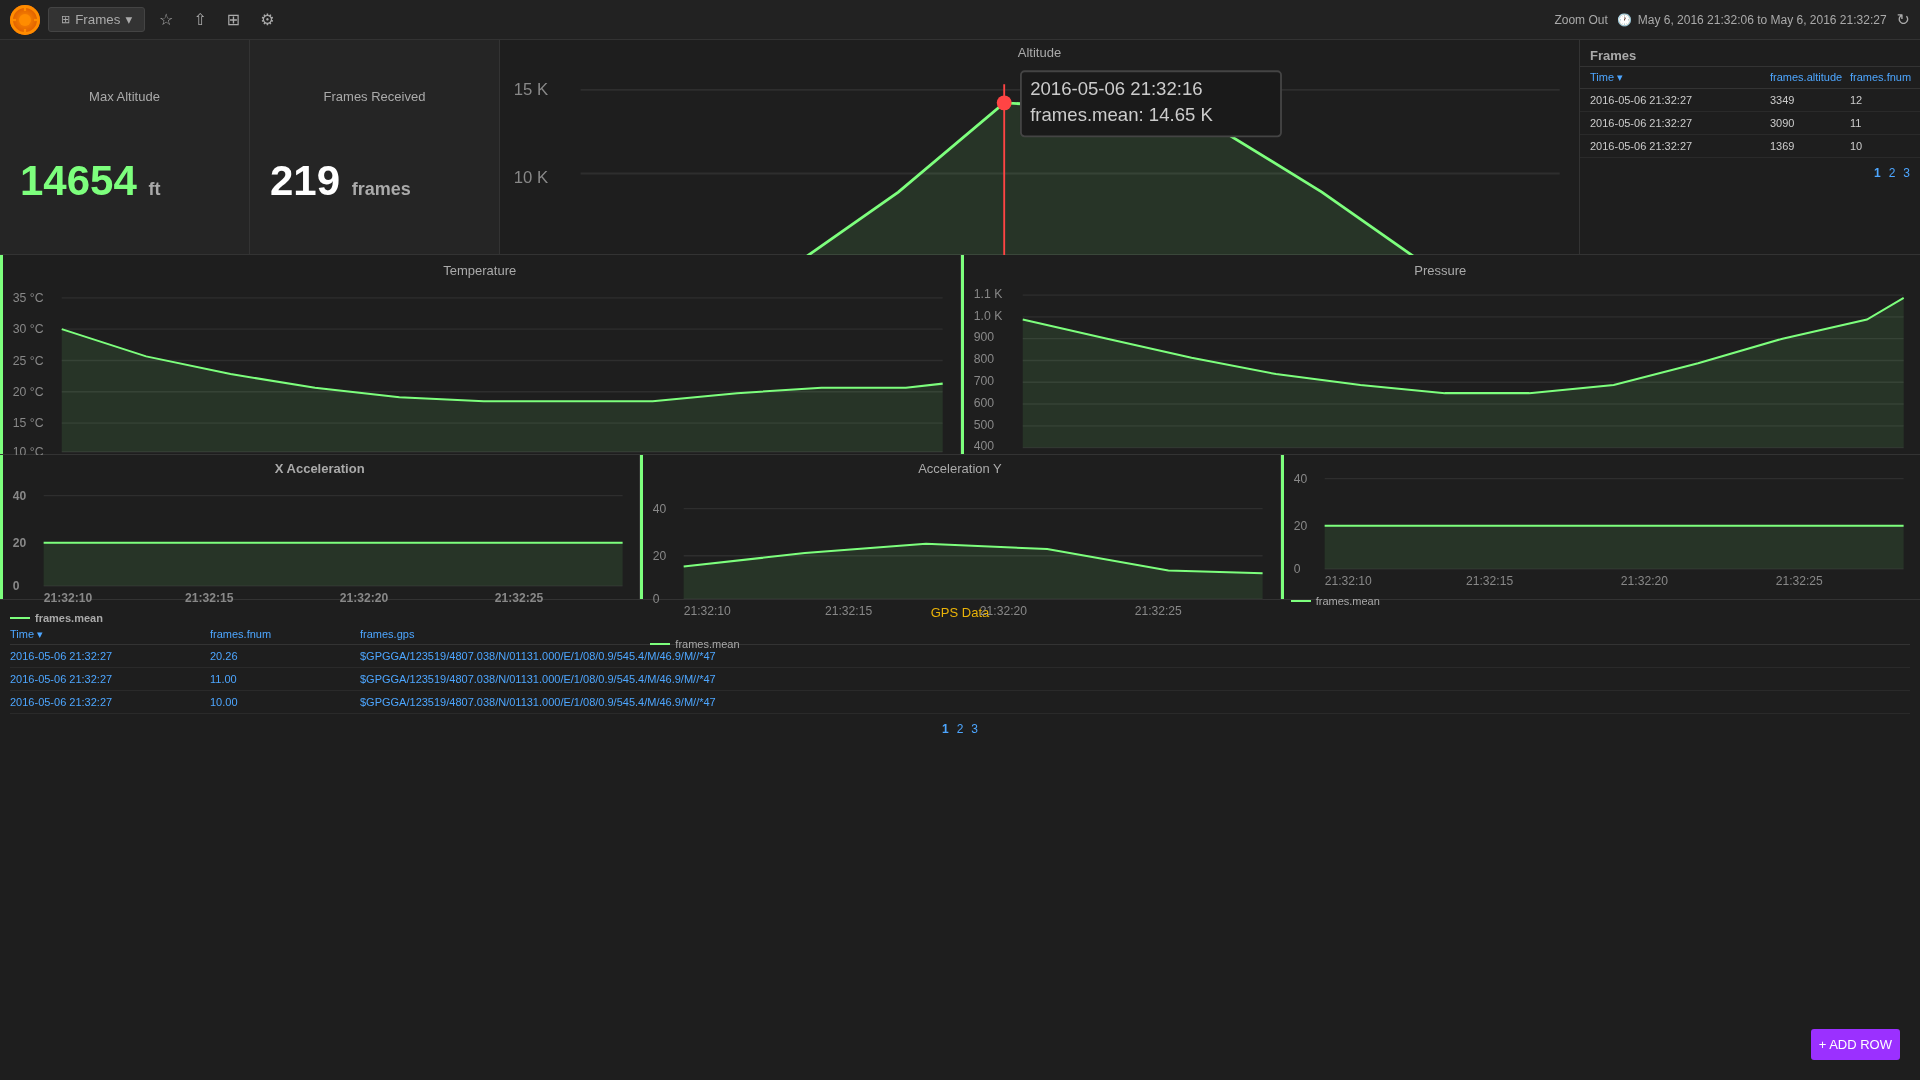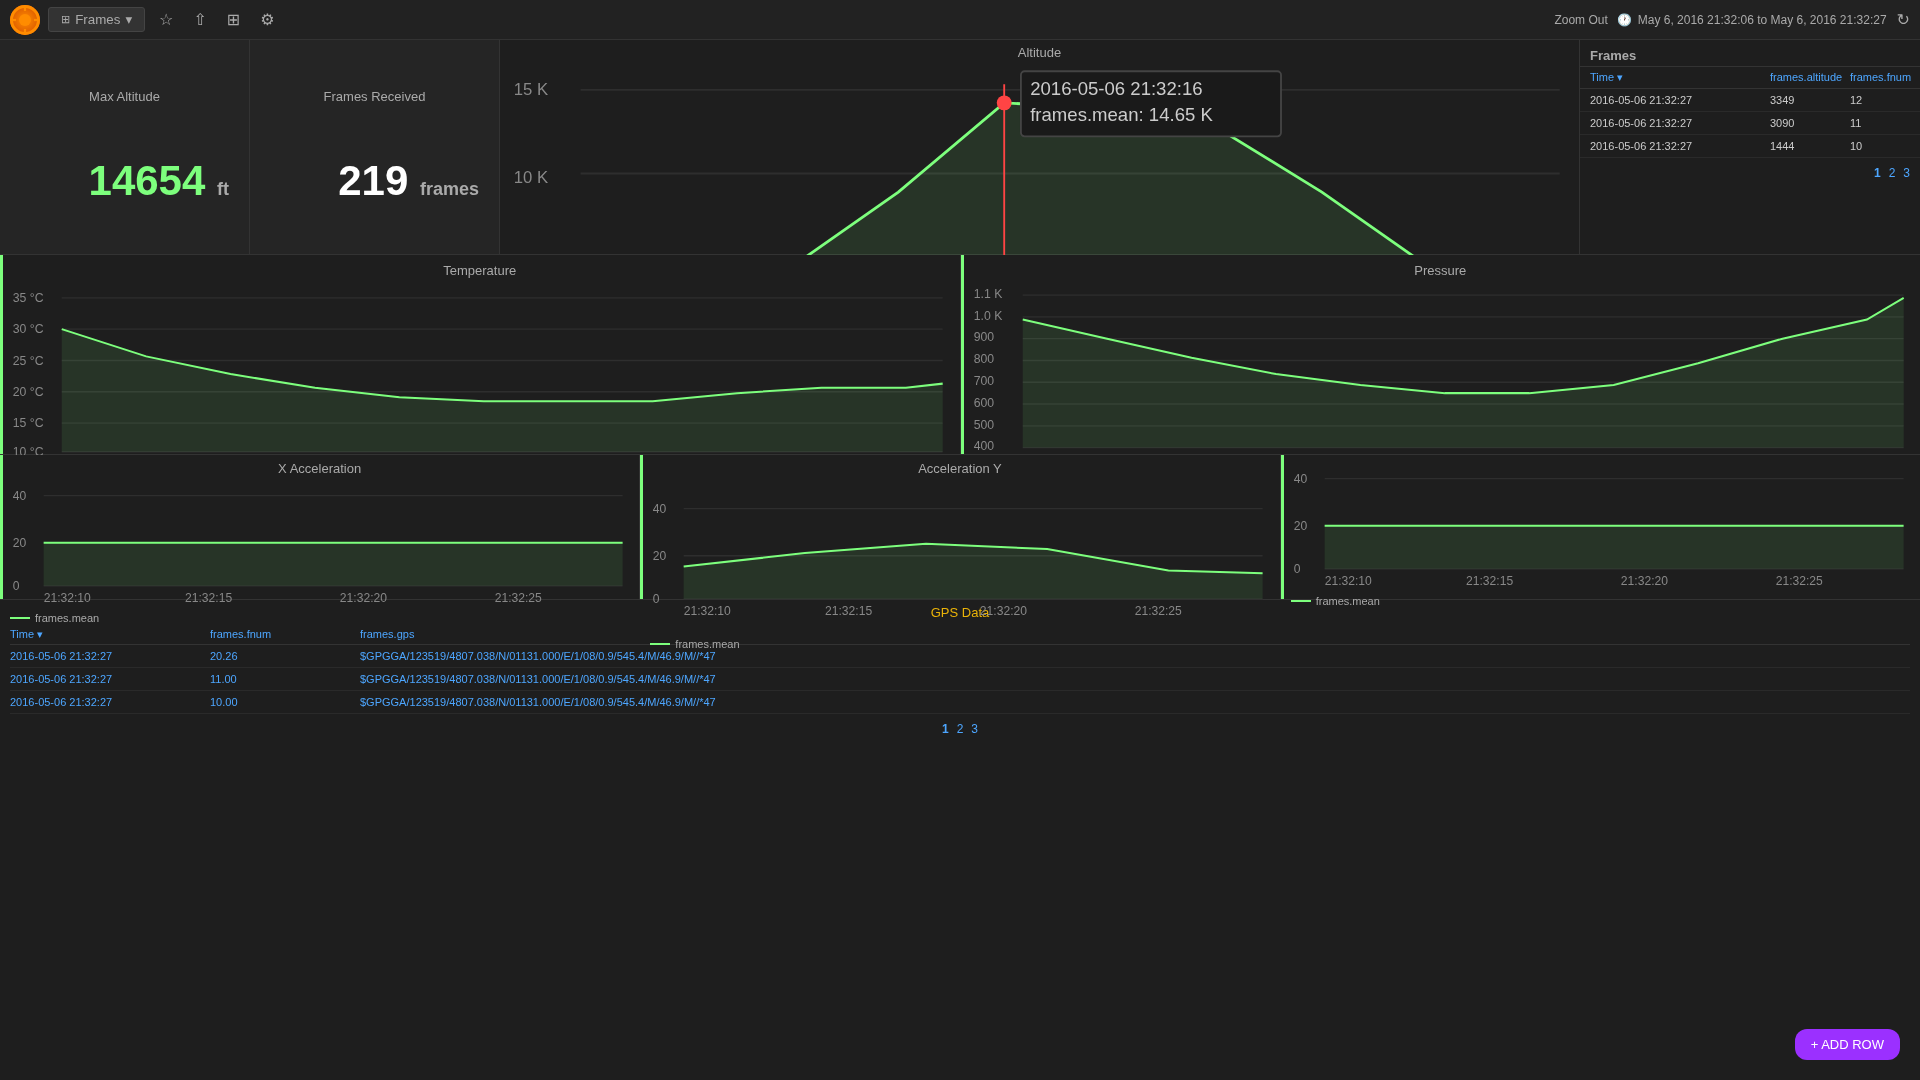--- a/index.html
+++ b/index.html
@@ -85,21 +85,21 @@
     .stat-box.frames-rcv { width: 250px; }
     .stat-box-title {
       color: #aaa;
       font-size: 13px;
       text-align: center;
     }
     .stat-box-value {
       font-size: 42px;
       font-weight: bold;
       color: #7dff7d;
-      text-align: right;
+      text-align: left;
       margin-top: 20px;
     }
     .stat-box-value .unit {
       font-size: 18px;
       color: #aaa;
     }
     .stat-box-value.white-val {
       color: #ffffff;
     }
 
@@ -248,24 +248,24 @@
     }
 
     
     .add-row-btn {
       position: fixed;
       bottom: 20px;
       right: 20px;
       background: #9b30ff;
       color: #fff;
       border: none;
-      padding: 8px 16px;
+      padding: 8px 8px;
       cursor: pointer;
       font-size: 13px;
-      border-radius: 12px;
+      border-radius: 3px;
     }
 
     
     svg { width: 100%; height: 100%; }
 
     .chart-area {
       flex: 1;
       position: relative;
     }
 
@@ -431,21 +431,21 @@
         <span class="col-alt">3349</span>
         <span class="col-fnum">12</span>
       </div>
       <div class="frames-table-row">
         <span class="col-time">2016-05-06 21:32:27</span>
         <span class="col-alt">3090</span>
         <span class="col-fnum">11</span>
       </div>
       <div class="frames-table-row">
         <span class="col-time">2016-05-06 21:32:27</span>
-        <span class="col-alt">1444</span>
+        <span class="col-alt">1369</span>
         <span class="col-fnum">10</span>
       </div>
       <div class="frames-table-pagination">
         <span class="page-btn active">1</span>
         <span class="page-btn">2</span>
         <span class="page-btn">3</span>
       </div>
     </div>
   </div>
 
@@ -532,21 +532,21 @@
       <div class="chart-legend">
         <div class="legend-line"></div>
         <span>frames.mean</span>
       </div>
     </div>
 
   </div>
 
   <div class="acc-row">
 
-    <div class="acc-box" style="position:relative;">
+    <div class="acc-box" style="position:relative;font-weight:bold;">
       <div class="green-left-border"></div>
       <div class="chart-title">X Acceleration</div>
       <div class="chart-area">
         <svg viewBox="0 0 460 95" xmlns="http://www.w3.org/2000/svg">
           <text class="y-label" x="2" y="15">40</text>
           <text class="y-label" x="2" y="50">20</text>
           <text class="y-label" x="2" y="82">0</text>
 
           <line class="grid-line" x1="25" y1="12" x2="455" y2="12"></line>
           <line class="grid-line" x1="25" y1="47" x2="455" y2="47"></line>

